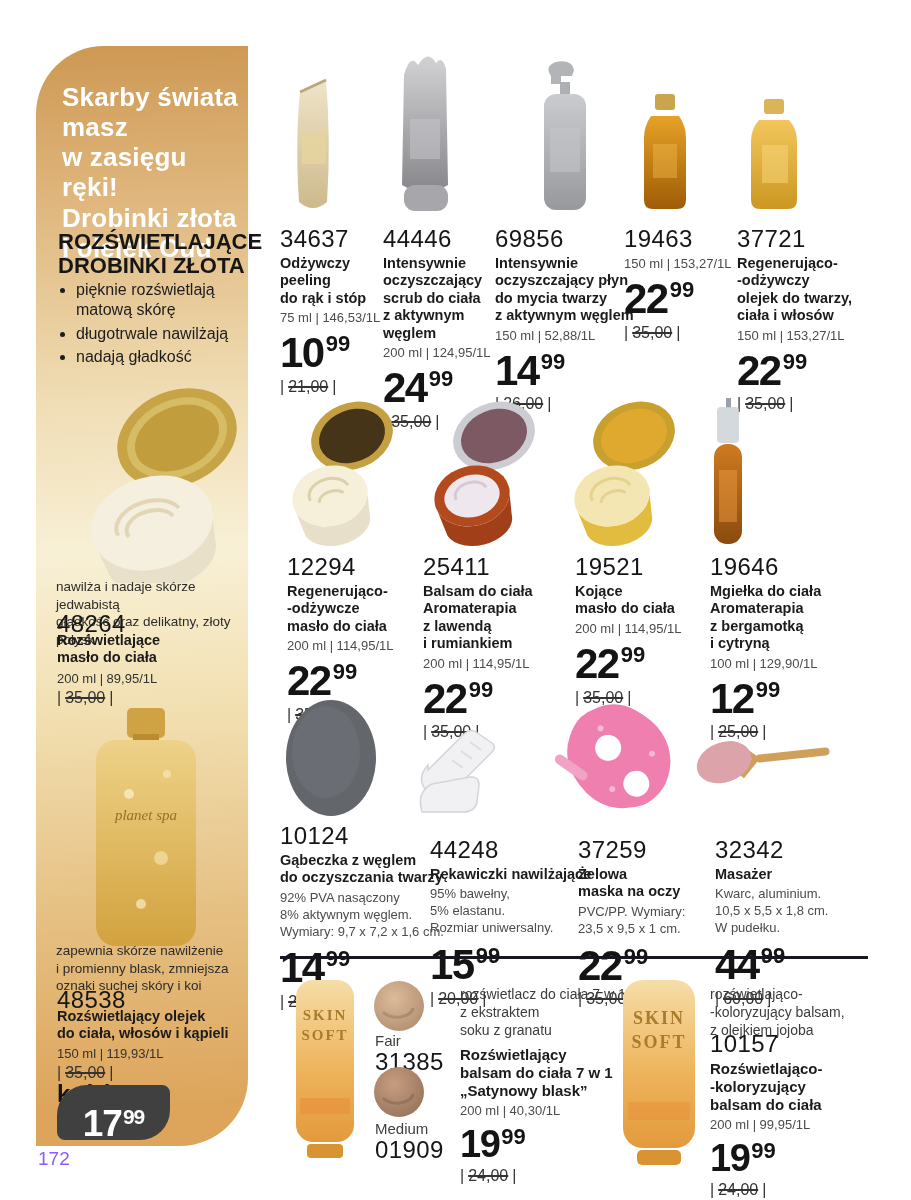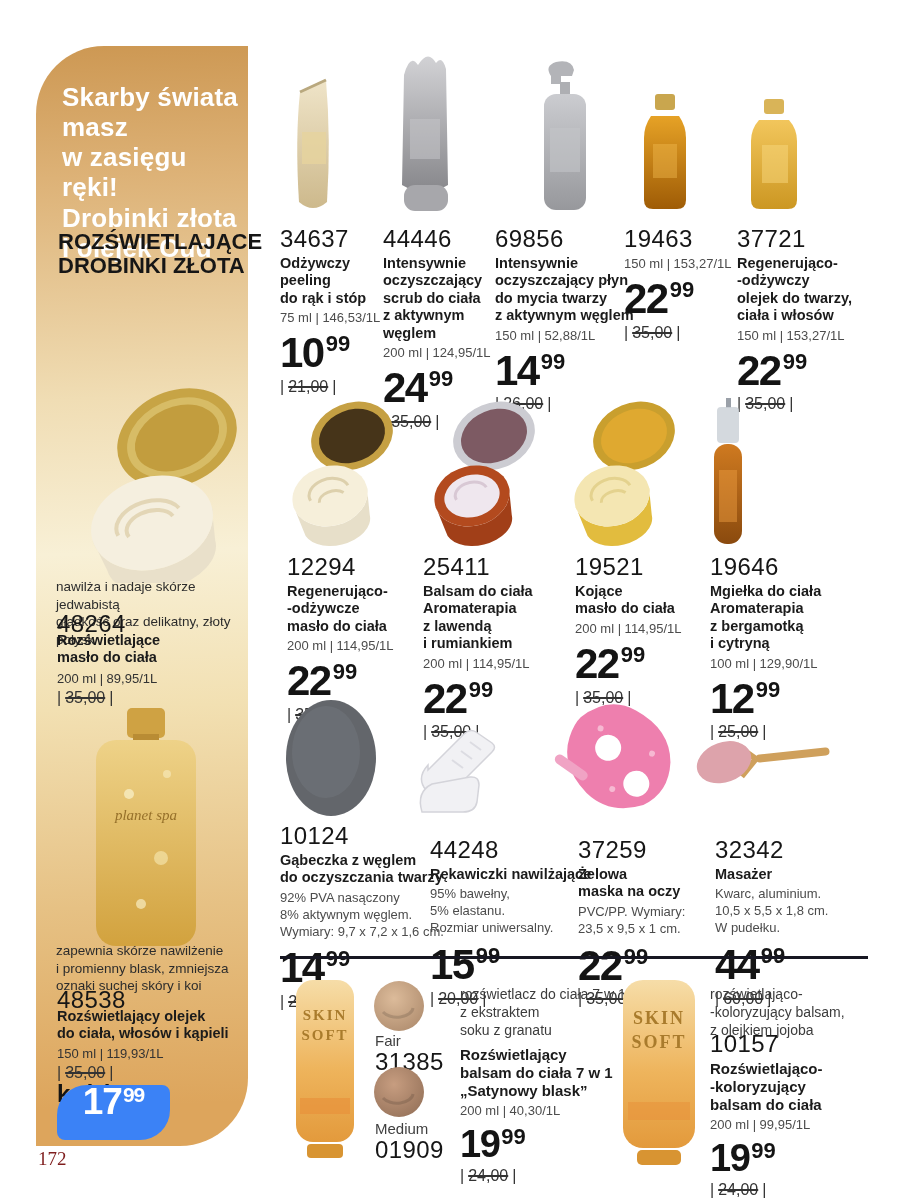--- a/index.html
+++ b/index.html
@@ -21,25 +21,25 @@
   .code{font-size:24px;font-weight:400;letter-spacing:.4px;color:#161616;}
   .pname{font-size:14.5px;font-weight:700;line-height:1.2;color:#1b1b1b;margin-top:2px;}
   .unit{font-size:13px;color:#4c4c4c;margin-top:3px;}
   .descsm{font-size:13px;color:#4c4c4c;line-height:1.3;margin-top:3px;}
   .old{font-size:16px;color:#333;margin-top:5px;}
   .old s{text-decoration-thickness:2px;margin:0 4px;}
   .price{display:flex;align-items:flex-start;font-size:42px;font-weight:800;
          letter-spacing:-1.5px;line-height:.95;margin-top:8px;color:#141414;}
   .price .sup{font-size:22px;letter-spacing:0;margin-left:2px;margin-top:1px;}
   .kazdy{font-size:24px;font-weight:800;color:#141414;}
-  #badge{position:absolute;left:57px;top:1085px;width:113px;height:55px;background:#3b82f6;
-     border-radius:30px 8px 30px 8px;display:flex;align-items:flex-start;justify-content:center;}
+  #badge{position:absolute;left:57px;top:1085px;width:113px;height:55px;background:#404040;
+     border-radius:30px 8px 30px 8px;display:flex;align-items:flex-end;justify-content:center;}
   #badge .bp{display:flex;align-items:flex-start;color:#fff;font-size:37px;font-weight:800;letter-spacing:-1px;line-height:.9;}
   #badge .bp .sup{font-size:21px;margin-left:1px;margin-top:1px;}
-  .pagenum{font-size:19px;color:#7f1d1d;font-family:Liberation Serif, serif;}
+  .pagenum{font-size:19px;color:#8b5cf6;}
   .divider{position:absolute;left:280px;top:956px;width:588px;height:3px;background:#171722;}
   .shade-label{font-size:15px;color:#3f3f3f;}
   .tubeTxt{font-family:"Liberation Serif",serif;font-weight:bold;fill:#a97b2c;letter-spacing:2px;text-anchor:middle;}
   .psTxt{font-family:"Liberation Serif",serif;font-style:italic;font-size:15px;fill:#96702a;text-anchor:middle;}
 </style>
 </head>
 <body>
 
 <svg width="0" height="0" style="position:absolute">
 <defs>
@@ -90,20 +90,26 @@
 <div id="page">
 
   <div id="sidebar">
     <div class="abs sb-head preline" style="left:26px;top:36px;width:180px">Skarby świata
 masz
 w zasięgu ręki!
 Drobinki złota
 i olejek Oud</div>
     <div class="abs sb-title preline" style="left:22px;top:184px;width:190px">ROZŚWIETLAJĄCE
 DROBINKI ZŁOTA</div>
+    <ul class="abs sb-bullets" style="left:24px;top:234px;width:185px">
+      <li>pięknie rozświetlają
+matową skórę</li>
+      <li>długotrwale nawilżają</li>
+      <li>nadają gładkość</li>
+    </ul>
 
     <div class="abs" style="left:36px;top:332px;width:170px;height:205px">
       <svg width="170" height="205" viewBox="0 0 170 205">
         <g transform="rotate(-24 105 60)">
           <ellipse cx="105" cy="60" rx="62" ry="47" fill="#c7a445"></ellipse>
           <ellipse cx="105" cy="60" rx="52" ry="38" fill="#d7bc66"></ellipse>
           <ellipse cx="105" cy="60" rx="44" ry="31" fill="#c29d3e"></ellipse>
         </g>
         <g transform="rotate(-16 80 145)">
           <path d="M18,145 a62,46 0 0 0 124,0 l-6,34 a56,34 0 0 1 -112,0 z" fill="#e9e0ca"></path>

